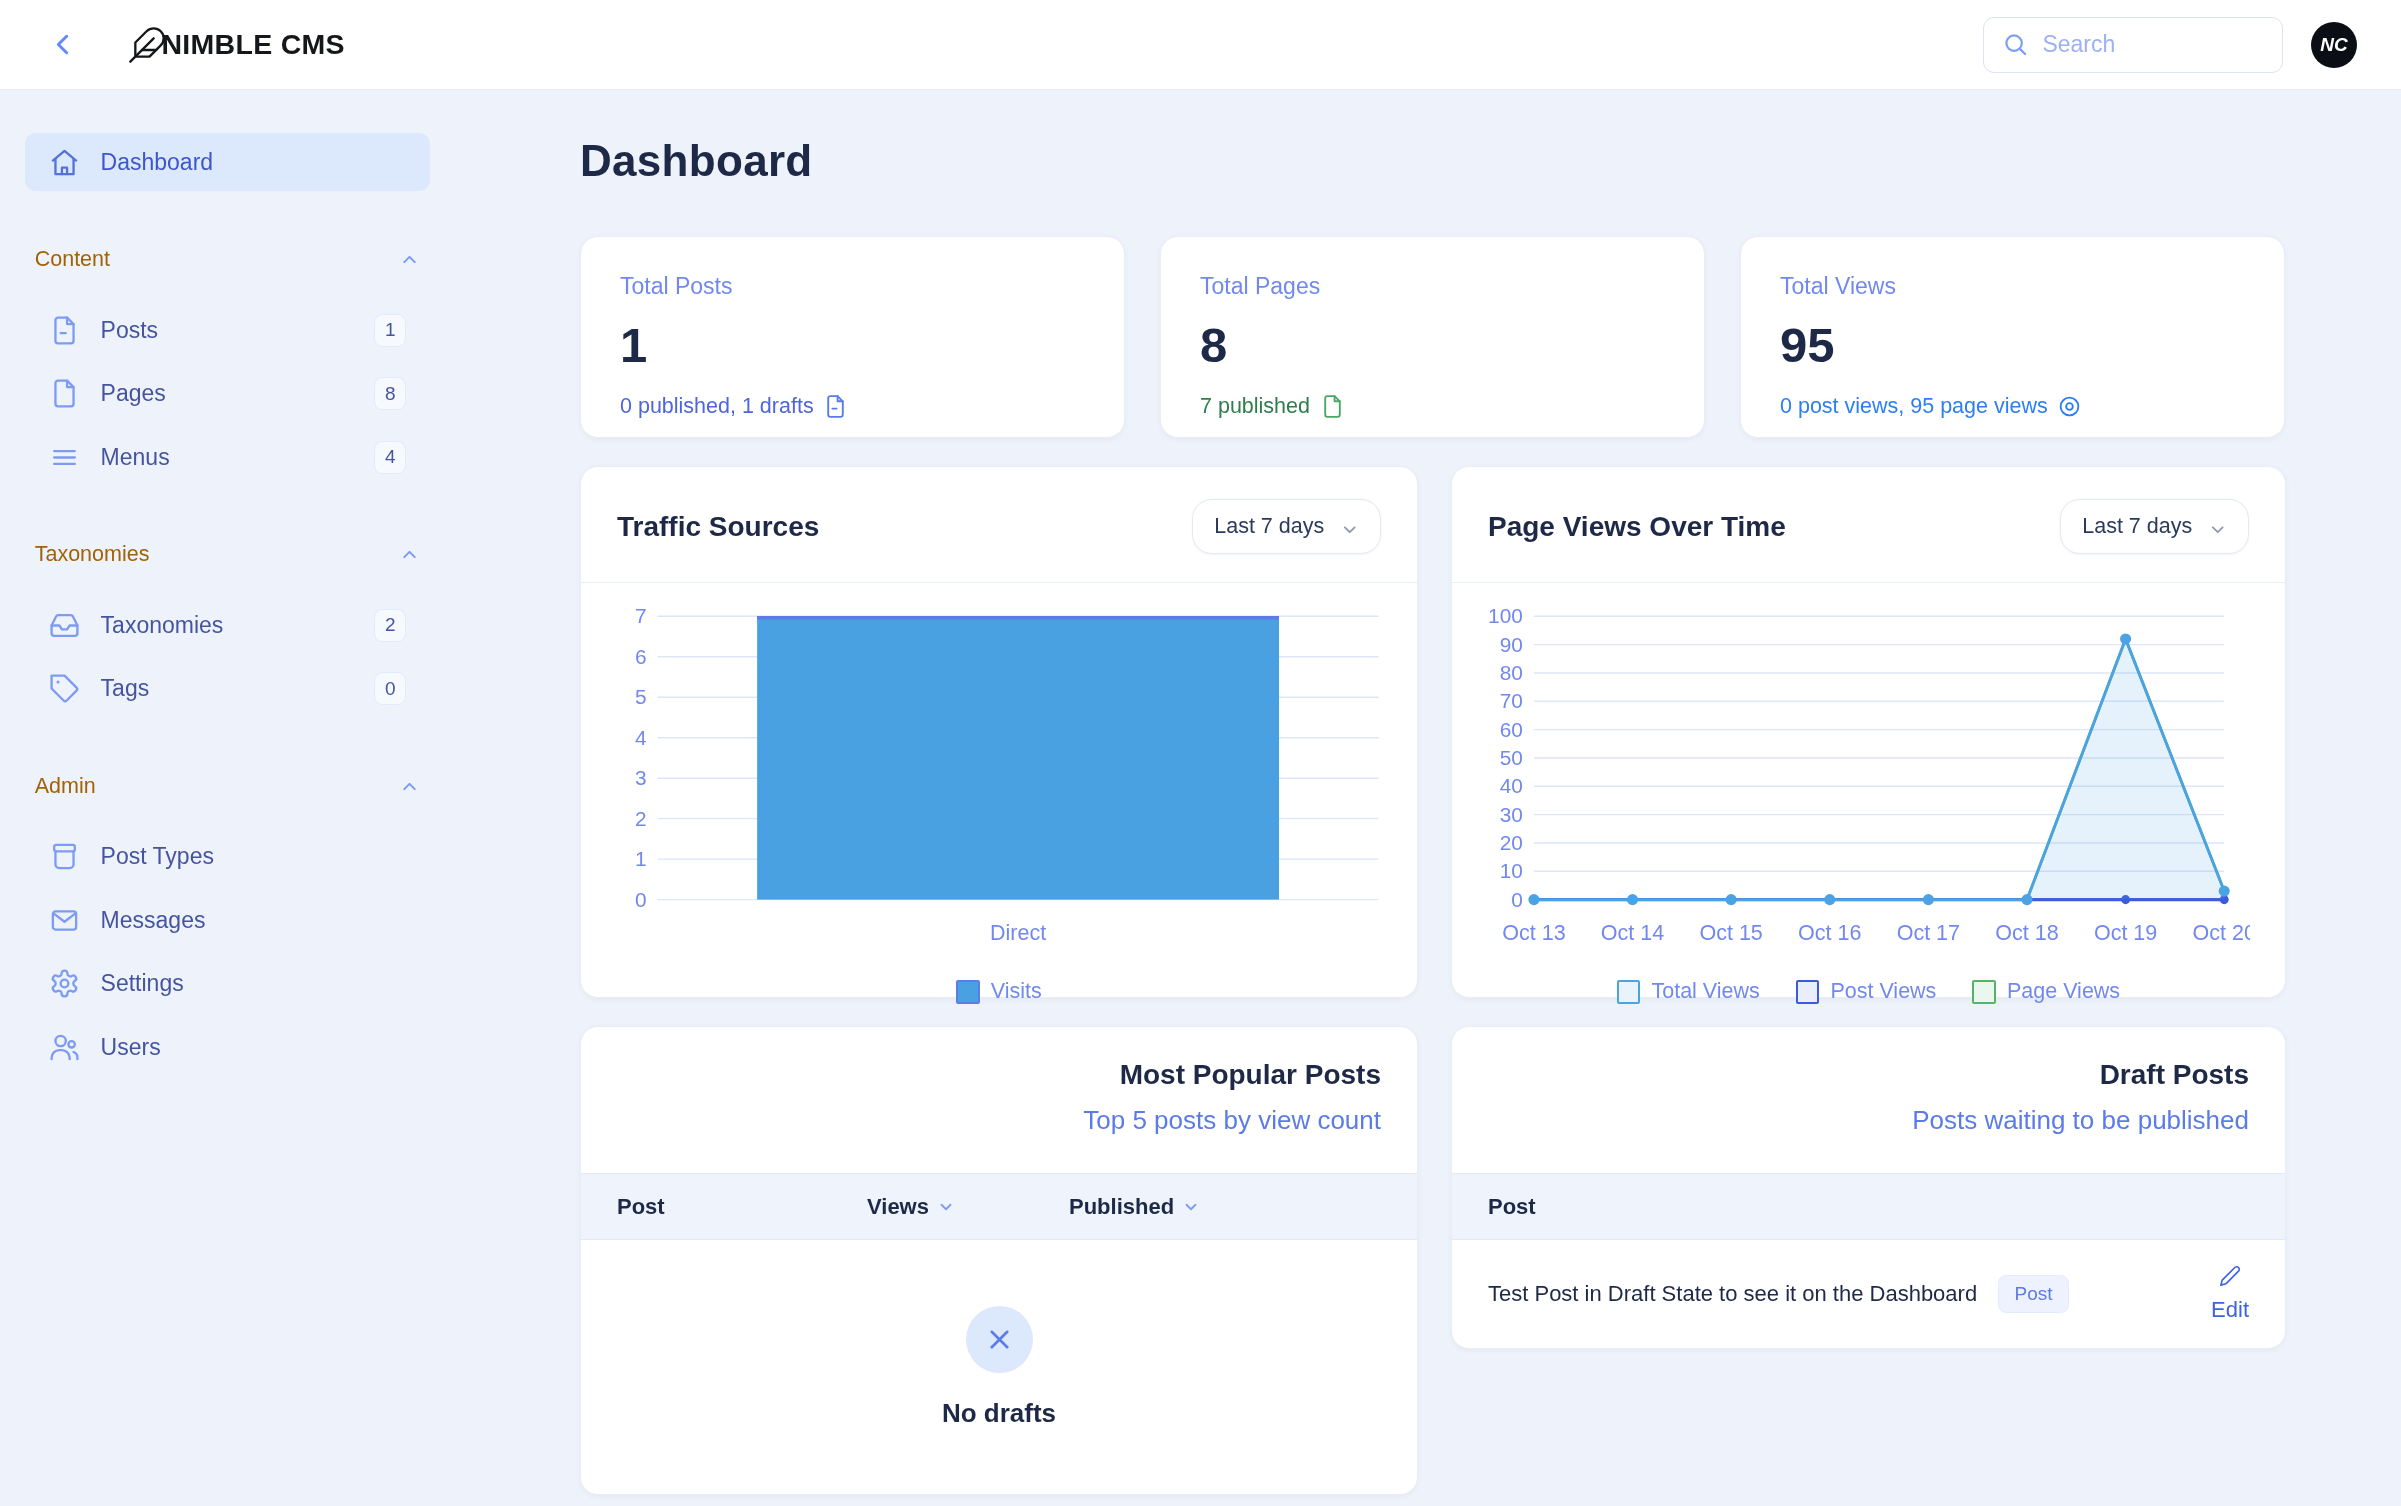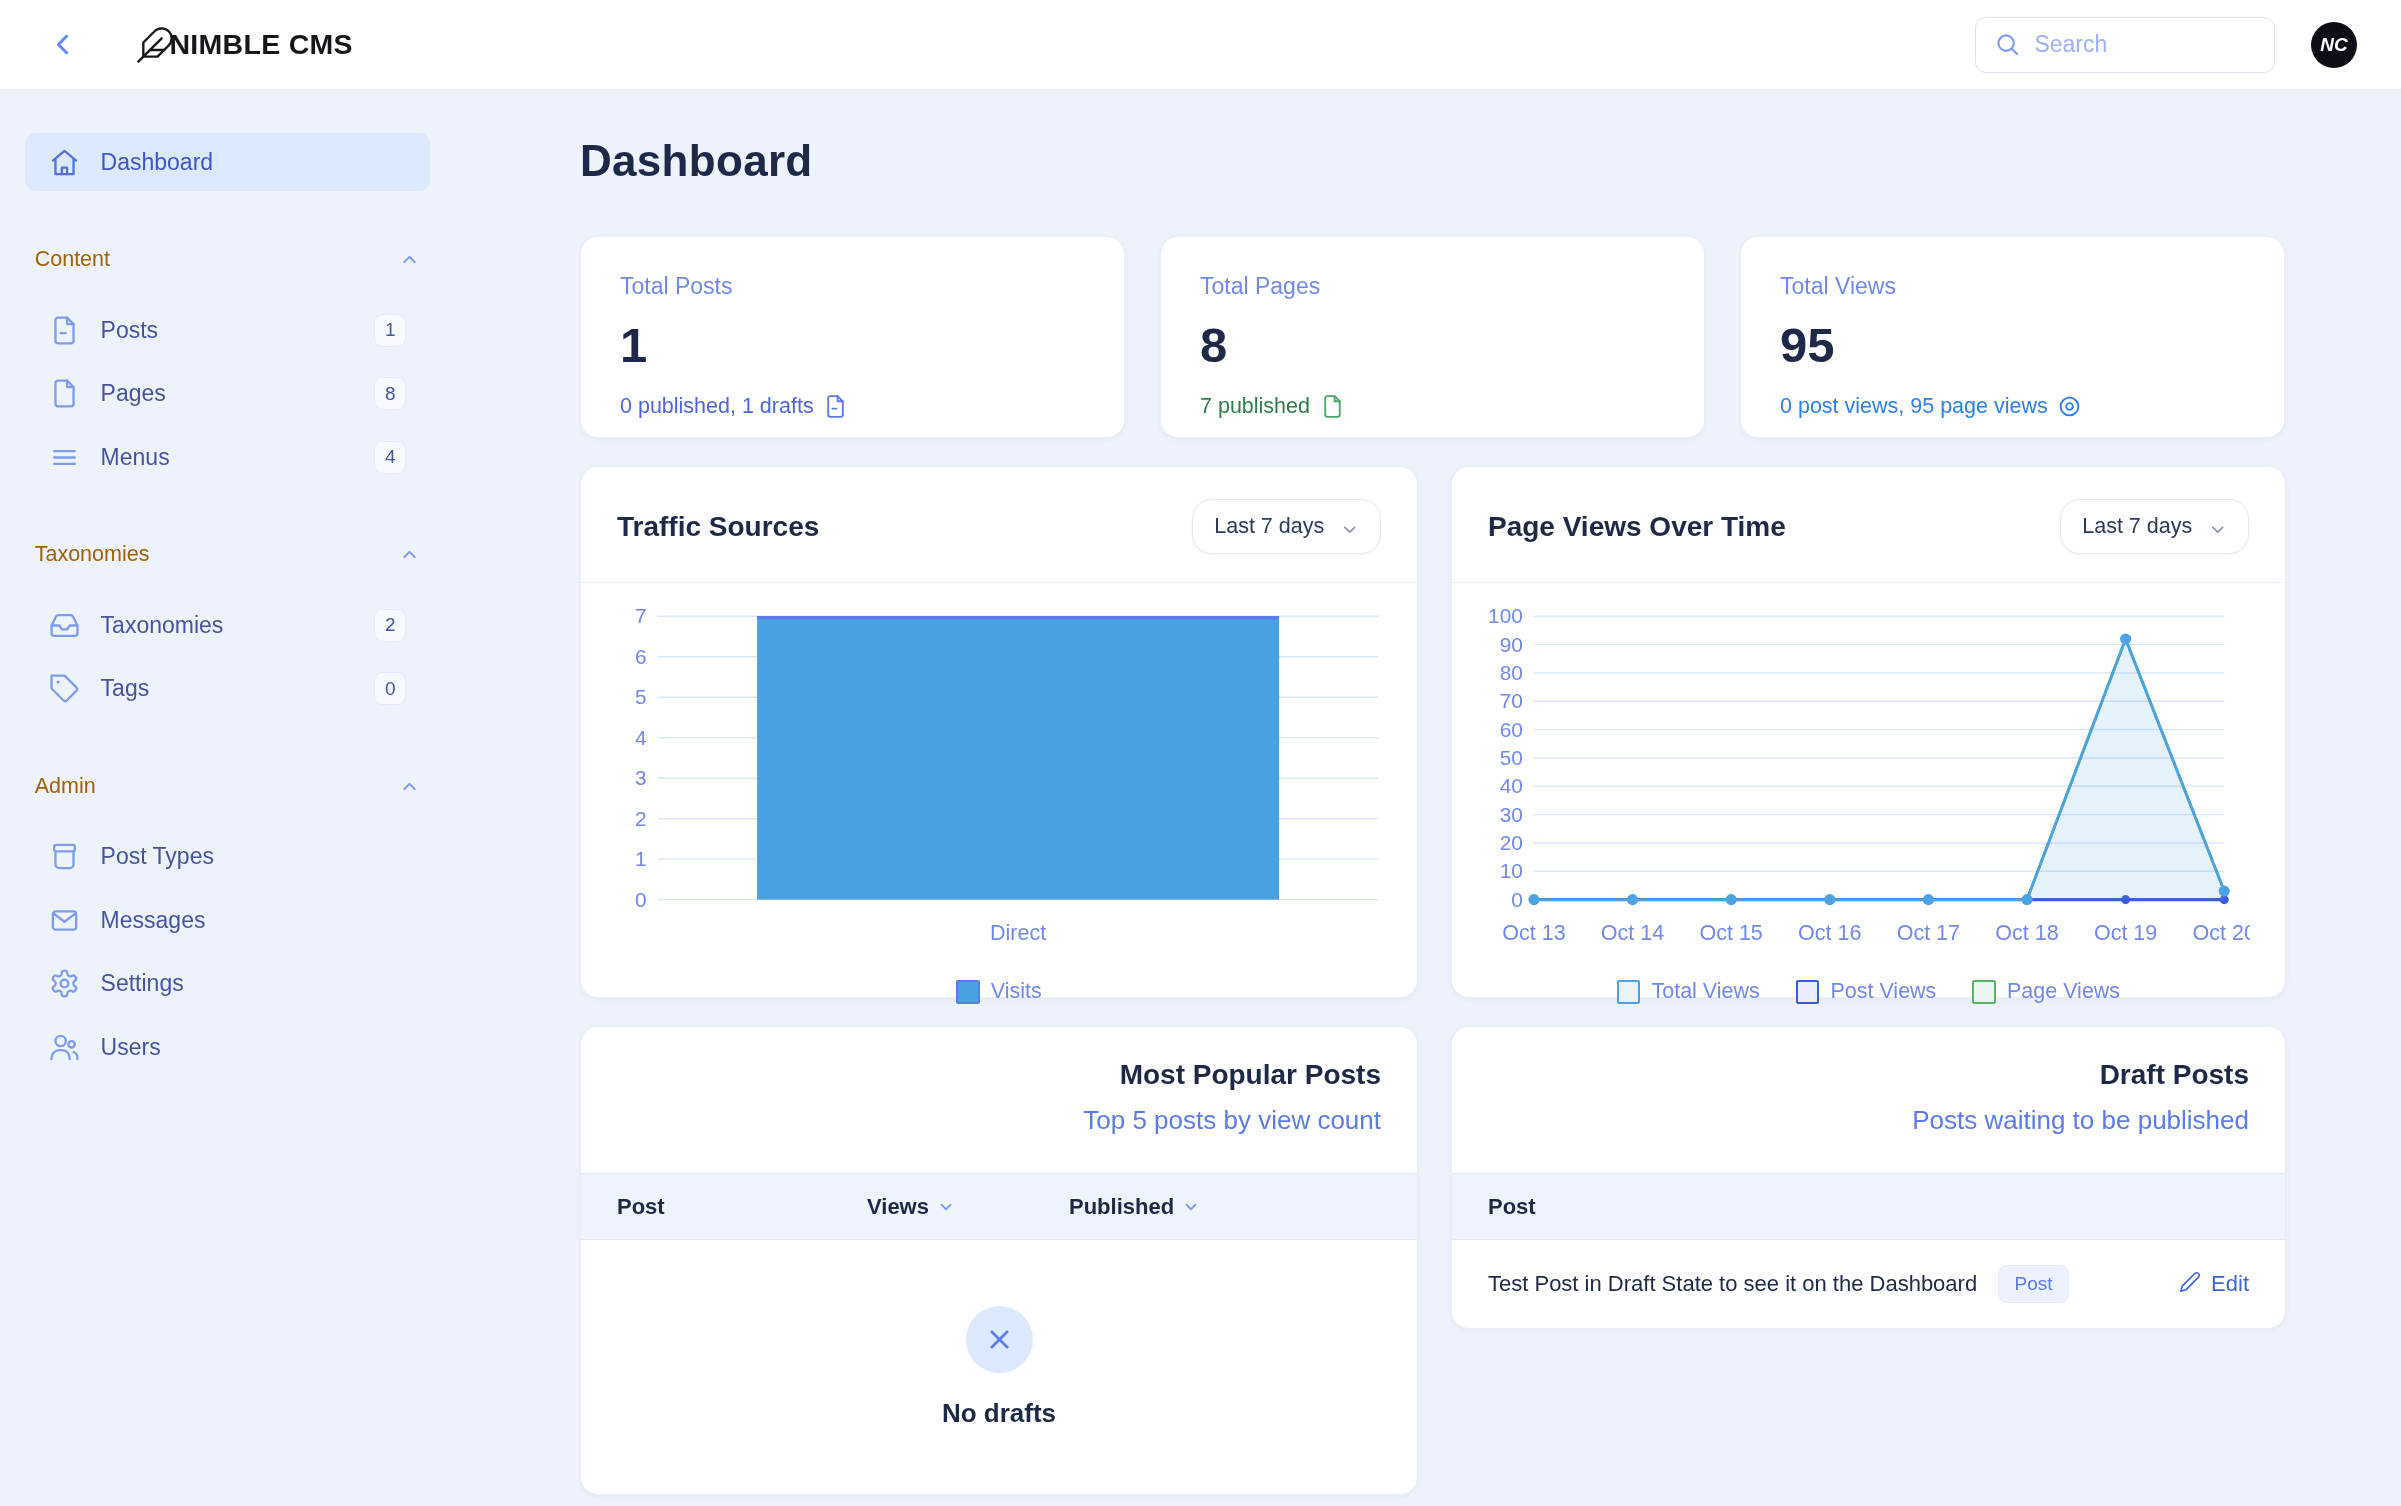--- a/index.html
+++ b/index.html
@@ -8,21 +8,21 @@
     font-family:"Liberation Sans", sans-serif;
     background:#eef3fb;
     position:relative;
     overflow:hidden;
     color:#1e2947;
   }
   
   .topbar {
     position:absolute; top:0; left:0; right:0; height:90px;
     background:#ffffff; border-bottom:1.4px solid #e7ecf7;
-    display:flex; align-items:center; padding:0 44px; z-index:5;gap:8px;
+    display:flex; align-items:center; padding:0 44px; z-index:5;
   }
   .back-btn { width:36px; height:36px; display:flex; align-items:center; justify-content:center; color:#638af8; cursor:pointer; }
   .logo { display:flex; align-items:center; margin-left:47px; color:#15171b; }
   .logo svg { width:40px; height:40px; margin-right:-5.6px; }
   .logo-text { font-size:28.5px; font-weight:800; letter-spacing:0.3px; color:#15171b; }
   .topbar-spacer { flex:1; }
   .search-box {
     width:300px; height:56px; border:1.4px solid #dce3f1; border-radius:11px;
     display:flex; align-items:center; padding:0 18px; background:#fff; margin-right:28px;
   }
@@ -113,21 +113,21 @@
   }
   .empty-circle svg { width:31px; height:31px; }
   .empty-text { font-size:26px; font-weight:700; color:#1e2947; margin-top:25px; }
   .draft-row { display:flex; align-items:center; padding:25px 36px; }
   .draft-title { font-size:22px; color:#1e2947; }
   .draft-badge {
     margin-left:21px; background:#edf2fe; border:1.4px solid #e3ebfd; border-radius:8.3px;
     padding:7px 15.3px; font-size:19px; color:#5b7be8;
   }
   .draft-spacer { flex:1; }
-  .edit-link { display:flex; align-items:flex-start; gap:9.7px; color:#3e63dd; font-size:22px; cursor:pointer; }
+  .edit-link { display:flex; align-items:center; gap:9.7px; color:#3e63dd; font-size:22px; cursor:pointer;flex-direction:column; }
   .edit-link svg { width:22px; height:22px; }
 </style>
 </head>
 <body>
 
 <div class="topbar">
   <div class="back-btn">
     <svg viewBox="0 0 24 24" width="33" height="33" fill="none" stroke="currentColor" stroke-width="2.2" stroke-linecap="round" stroke-linejoin="round">
         <polyline points="15 18 9 12 15 6"></polyline>
       </svg>

